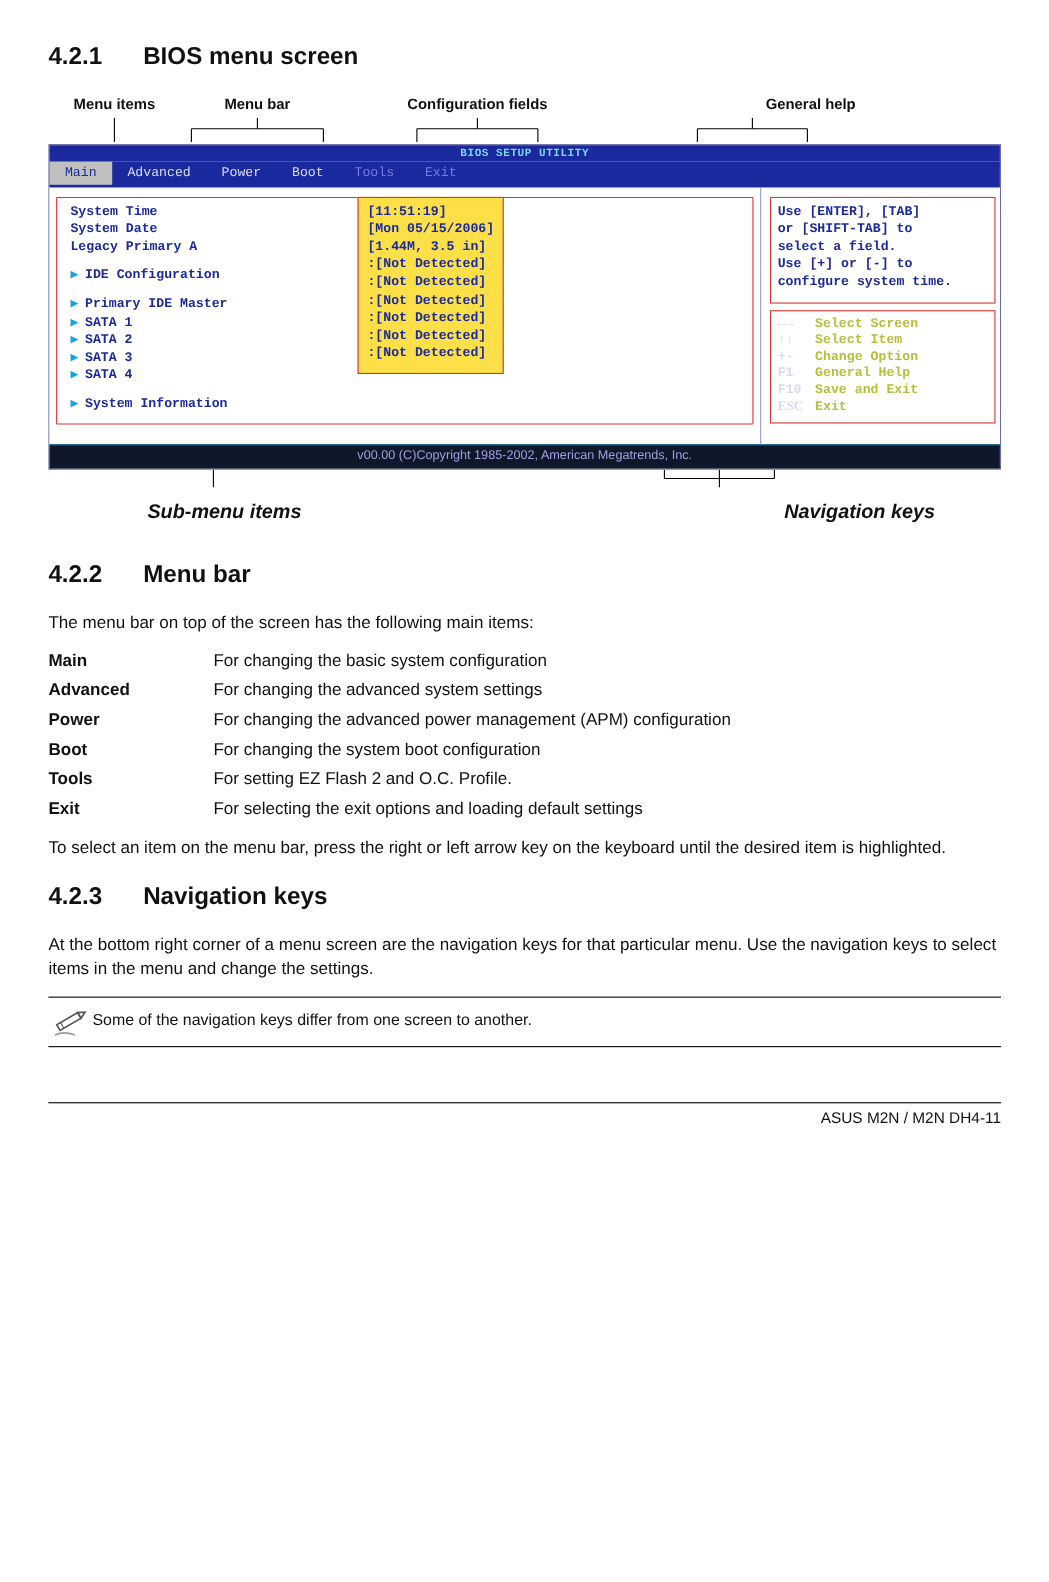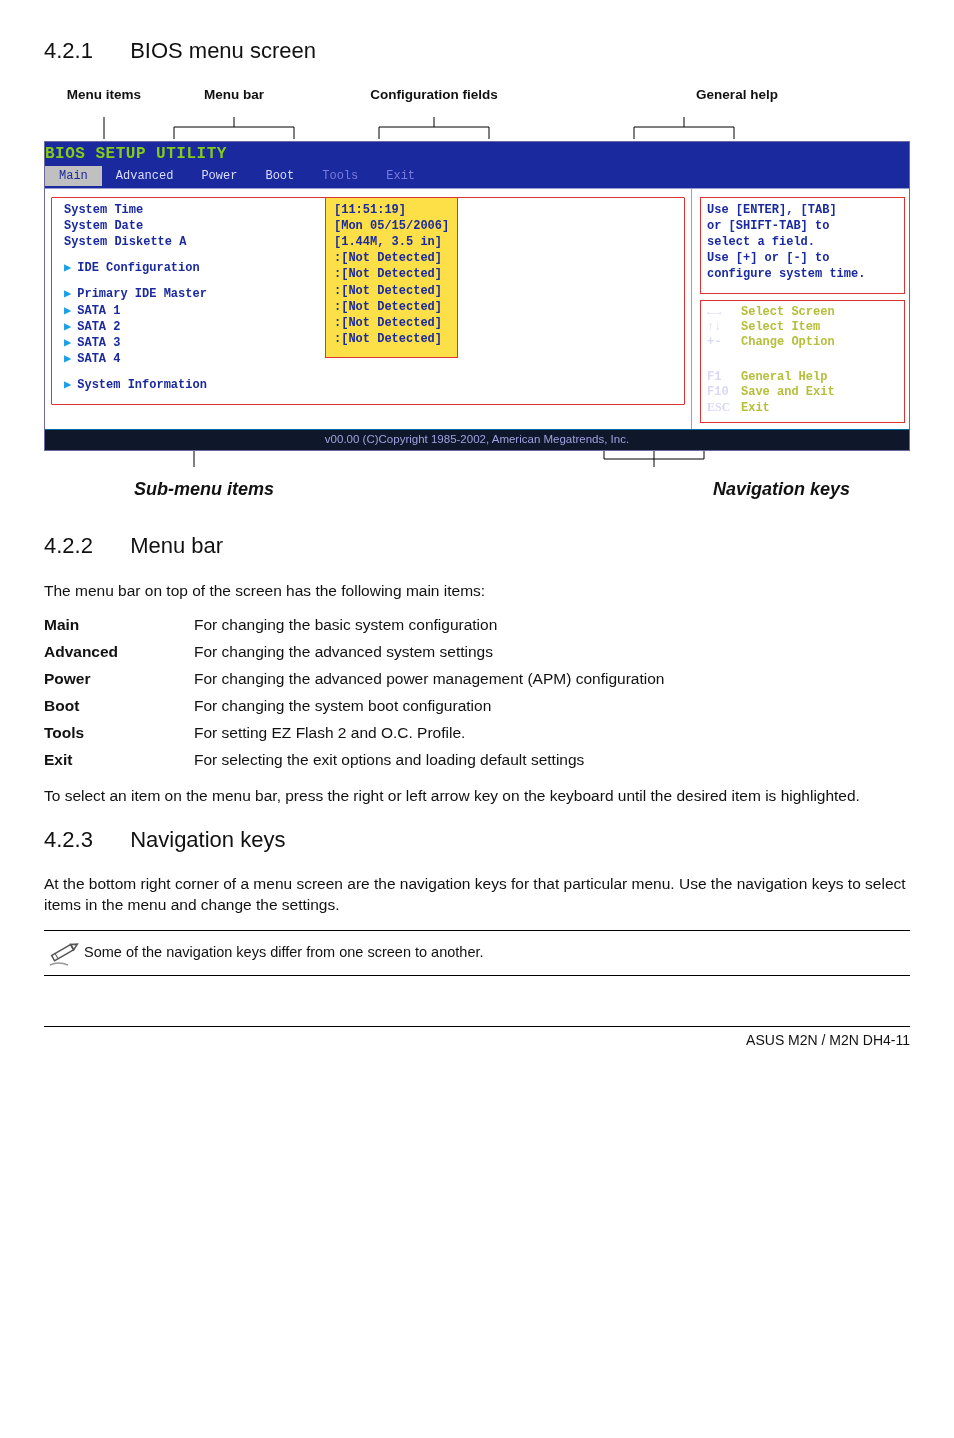--- a/index.html
+++ b/index.html
@@ -8,46 +8,47 @@
     font-family: Arial, Helvetica, sans-serif;
     font-size: 15.5px;
     color: #111;
     width: 954px;
     box-sizing: border-box;
     background: #fff;
     line-height: 1.35;
   }
   h2.section {
     font-size: 22px;
-    font-weight: normal;
+    font-weight: bold;
     margin: 0 0 20px 0;
   }
   h2.section span.num { display:inline-block; width:80px; }
   .bios-wrap { margin-bottom: 30px; }
   .labels-row {
     display: flex;
     font-size: 13.5px;
     font-weight: bold;
-    margin-bottom: 13px;
+    margin-bottom: 3px;
   }
   .labels-row .lab { position: relative; }
 
   .bios-box {
     border: 1px solid #6a6aa0;
     font-family: "Courier New", monospace;
     font-size: 12px;
     background:#fff;
     position:relative;
   }
   .bios-title {
     background: #1a2a9e;
-    color:#84cc16;
+    color:#7dd3fc;
+    text-align:center;
     font-family: "Courier New", monospace;
     font-weight:bold;
-    font-size:16px;
+    font-size:10px;
     padding:2px 0 0 0;
     letter-spacing:0.5px;
   }
   .menu-bar-row {
     background: #1a2a9e;
     display:flex;
     align-items:stretch;
     padding:0 0 2px 0;
   }
   .menu-bar-row span {
@@ -188,21 +189,21 @@
       <span>Power</span>
       <span>Boot</span>
       <span class="dim">Tools</span>
       <span class="dim">Exit</span>
     </div>
     <div class="bios-body">
       <div class="bios-left">
         <div class="left-box">
           <div class="row"><span>System Time</span></div>
           <div class="row"><span>System Date</span></div>
-          <div class="row"><span>System Diskette A</span></div>
+          <div class="row"><span>Legacy Primary A</span></div>
           <div class="row" style="height:10px;"></div>
           <div class="row"><span class="tri">▶</span><span>IDE Configuration</span></div>
           <div class="row" style="height:10px;"></div>
           <div class="row"><span class="tri">▶</span><span>Primary IDE Master</span></div>
           <div class="row"><span class="tri">▶</span><span>SATA 1</span></div>
           <div class="row"><span class="tri">▶</span><span>SATA 2</span></div>
           <div class="row"><span class="tri">▶</span><span>SATA 3</span></div>
           <div class="row"><span class="tri">▶</span><span>SATA 4</span></div>
           <div class="row" style="height:10px;"></div>
           <div class="row"><span class="tri">▶</span><span>System Information</span></div>
@@ -220,21 +221,21 @@
       <div class="bios-right">
         <div class="right-help-box"><span>Use [ENTER], [TAB]</span>
 <span>or [SHIFT-TAB] to</span>
 <span>select a field.</span>
 <span>Use [+] or [-] to</span>
 <span>configure system time.</span></div>
 
         <div class="nav-real" style="color:#b5bf3a;"><span style="color:#d8d8f8; display:inline-block; width:34px;">←→</span><span>Select Screen</span>
 <span style="color:#d8d8f8; display:inline-block; width:34px;">↑↓</span><span>Select Item</span>
 <span style="color:#d8d8f8; display:inline-block; width:34px;">+-</span><span>Change Option</span>
-<span style="color:#d8d8f8; display:inline-block; width:34px;margin-top:20px;">F1</span><span>General Help</span>
+<span style="color:#d8d8f8; display:inline-block; width:34px;">F1</span><span>General Help</span>
 <span style="color:#d8d8f8; display:inline-block; width:34px;">F10</span><span>Save and Exit</span>
 <span style="color:#d8d8f8; display:inline-block; width:34px;font-family:Liberation Serif, serif;">ESC</span><span>Exit</span></div>
       </div>
     </div>
     <div class="bios-bottom">v00.00 (C)Copyright 1985-2002, American Megatrends, Inc.</div>
   </div>
 
   <svg width="760" height="20" style="display:block;">
     <line x1="150" y1="0" x2="150" y2="16" stroke="#000"></line>
     <line x1="610" y1="0" x2="610" y2="8" stroke="#000"></line>

